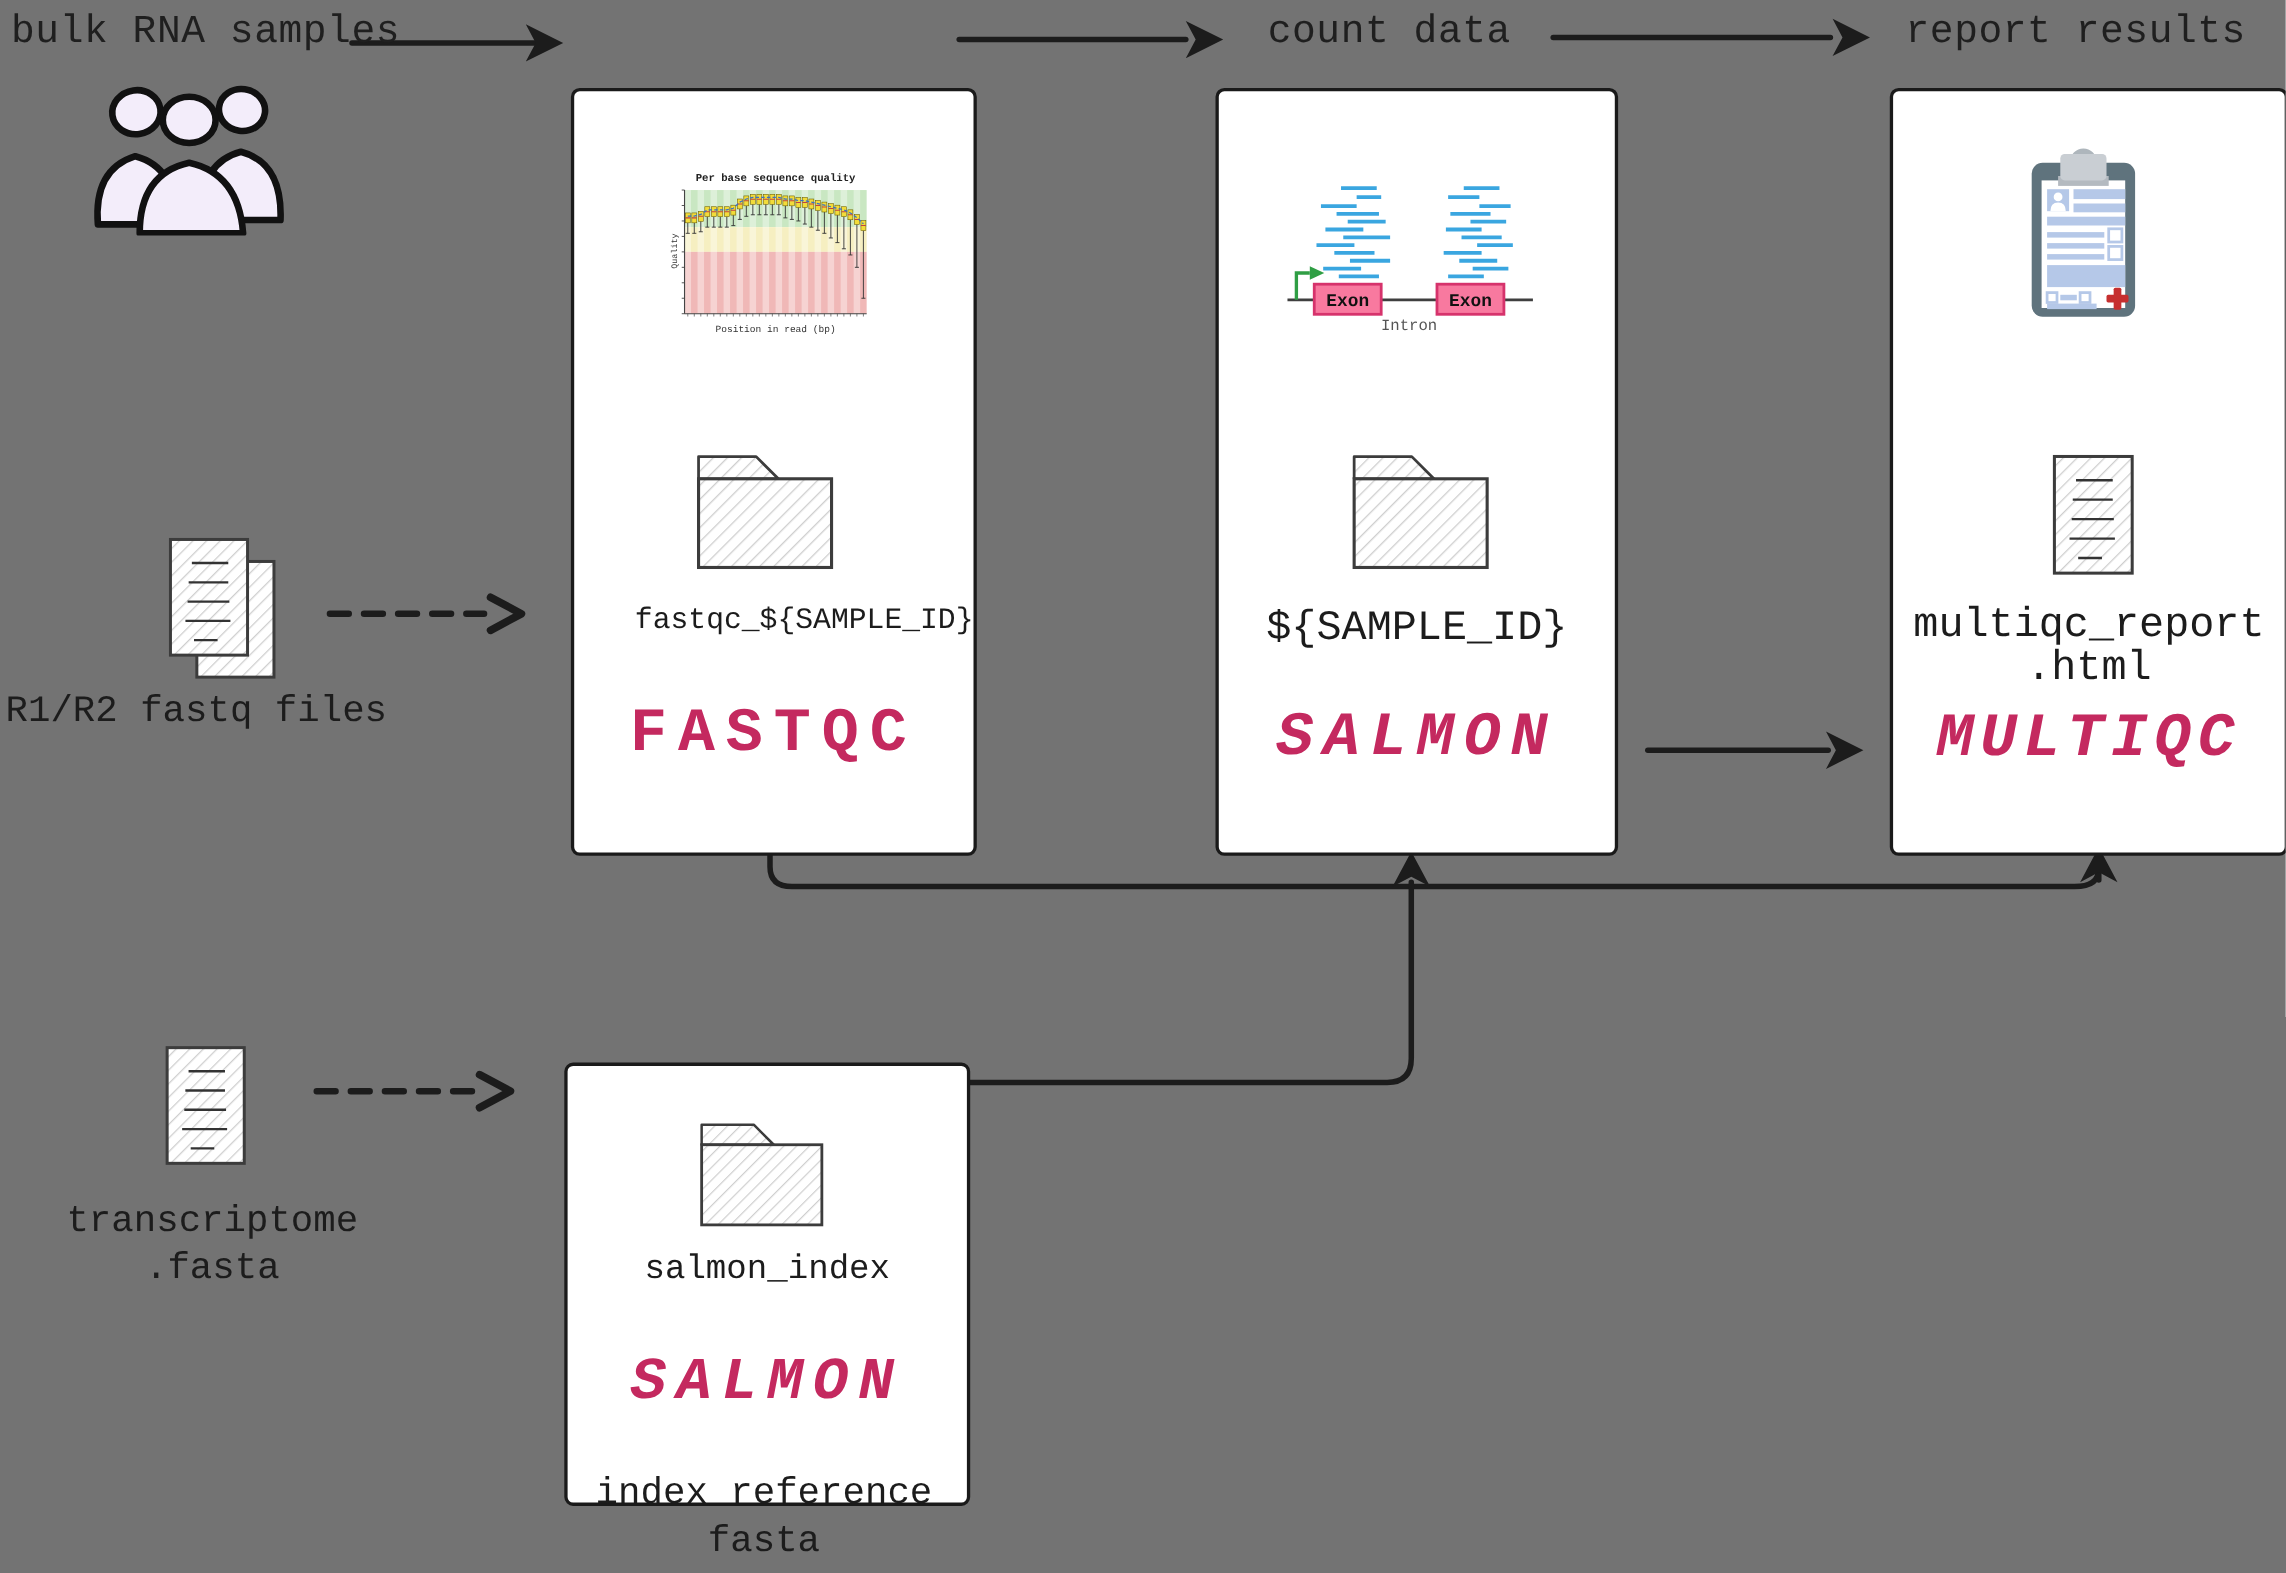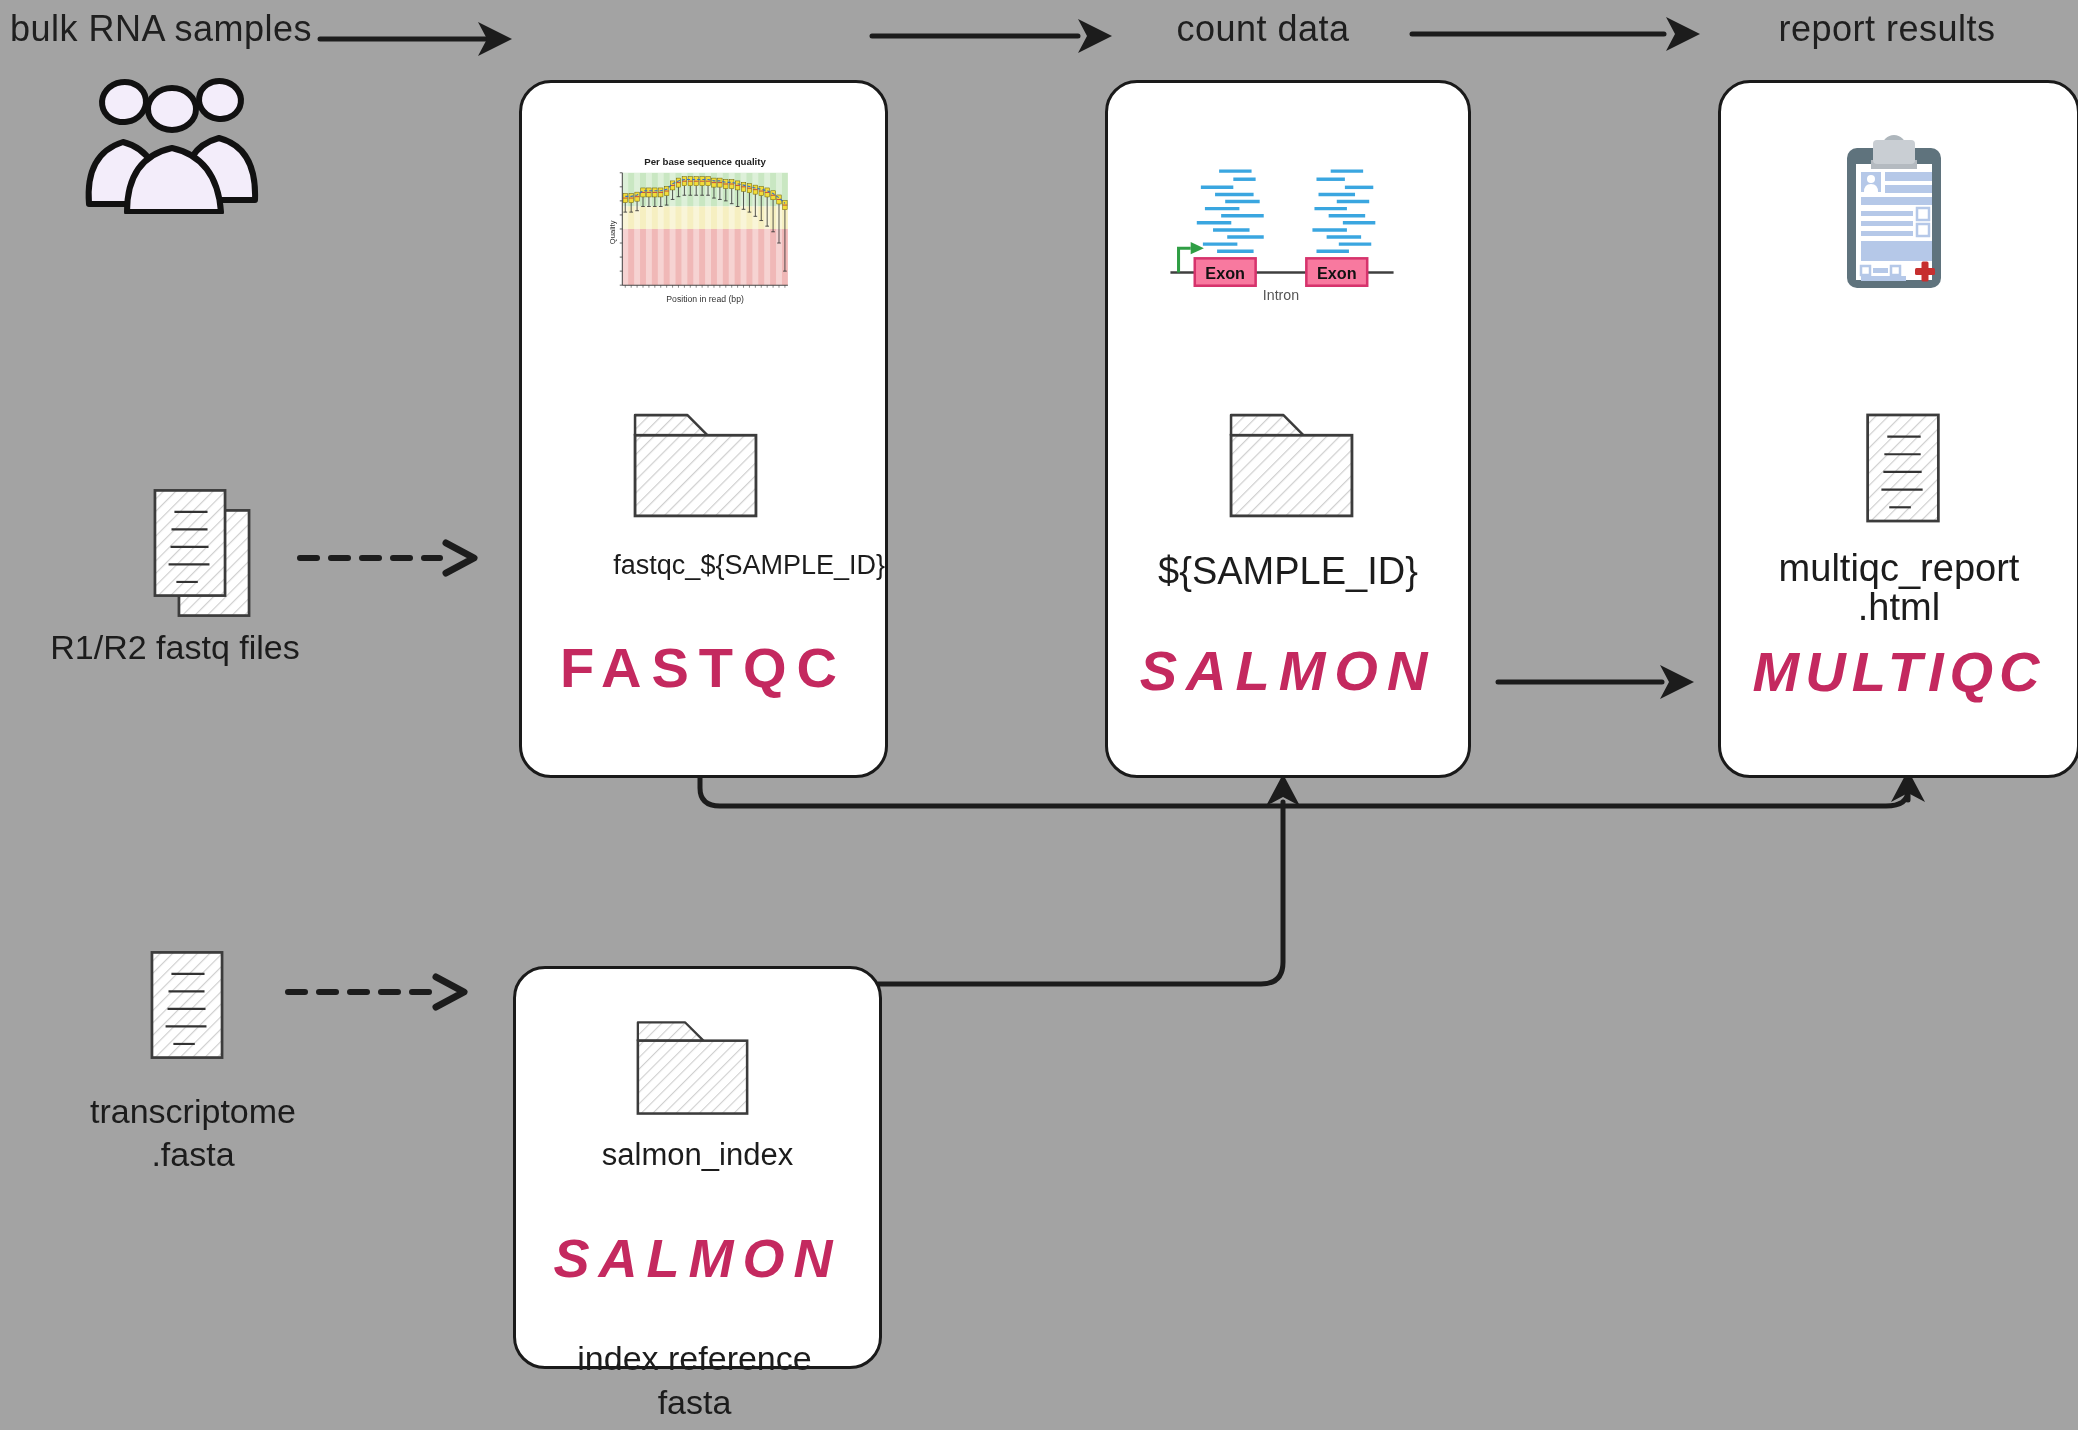--- a/index.html
+++ b/index.html
@@ -1,23 +1,23 @@
 <!DOCTYPE html>
 <html><head>
 <meta charset="utf-8">
 <style>
   html,body{margin:0;padding:0;background:#fff;}
   .canvas{
-    position:relative;width:2078px;height:1430px;background:#a3a3a3;overflow:hidden;
-    font-family:Liberation Sans, sans-serif;color:#1f1f1f;
+    position:relative;width:2078px;height:1430px;background:#737373;overflow:hidden;
+    font-family:Liberation Mono, monospace;color:#1f1f1f;
   }
   .layer{position:absolute;left:0;top:0;width:2078px;height:1430px;pointer-events:none;}
   .stage{position:absolute;top:8px;font-size:36px;white-space:nowrap;letter-spacing:.5px;}
   .stage.centered{transform:translateX(-50%);}
-  .node{position:absolute;border:3px solid #1a1a1a;border-radius:32px;background:#fff;}
+  .node{position:absolute;border:3px solid #1a1a1a;border-radius:8px;background:#fff;}
   .box-fastqc{left:519px;top:80px;width:363px;height:692px;}
   .box-salmon{left:1105px;top:80px;width:360px;height:692px;}
   .box-multiqc{left:1718px;top:80px;width:356px;height:692px;}
   .box-index{left:513px;top:922px;width:363px;height:397px;margin-top:44px;}
   .out{position:absolute;left:0;width:100%;text-align:center;font-size:38px;white-space:nowrap;color:#1c1c1c;}
   .out.small{font-size:27px;text-align:right;}
   .tool{position:absolute;left:0;width:100%;text-align:center;font-weight:bold;color:#c4295f;letter-spacing:7px;font-size:56px;white-space:nowrap;}
   .tool.slant{font-style:italic;}
   .abs{position:absolute;}
   .caption{position:absolute;text-align:center;font-size:34px;line-height:44px;color:#1c1c1c;}

